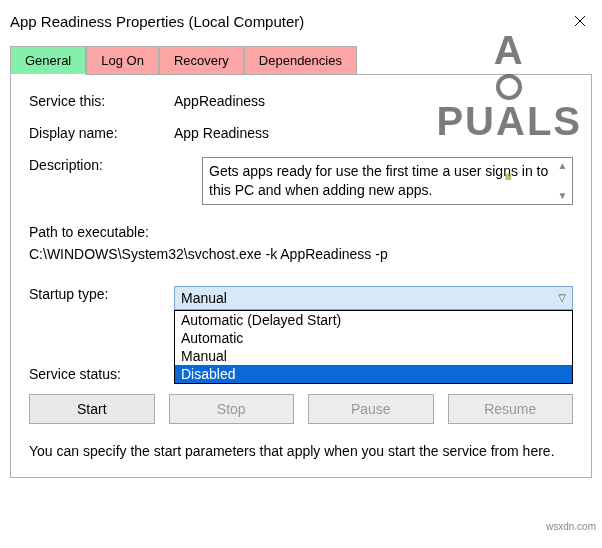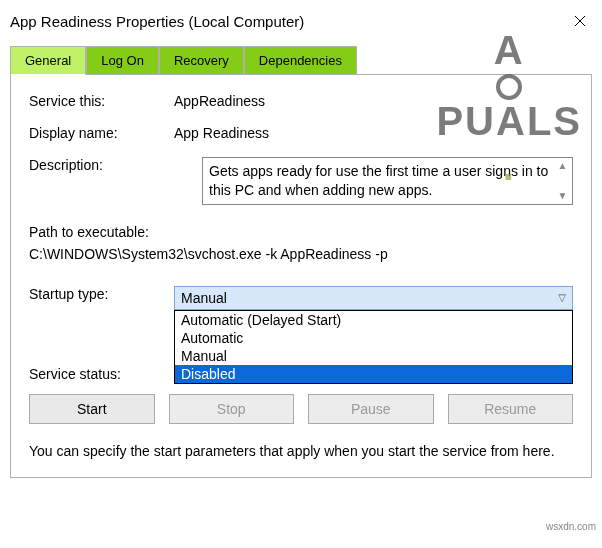--- a/index.html
+++ b/index.html
@@ -10,23 +10,23 @@
     .close-btn { width: 44px; height: 30px; display: flex; align-items: center; justify-content: center; cursor: pointer; }
     .close-btn svg { width: 12px; height: 12px; }
     
     .watermark-logo { position: absolute; top: 28px; right: 20px; z-index: 10; pointer-events: none; }
     .watermark-logo .text { font-family: Arial, sans-serif; font-weight: bold; font-size: 40px; letter-spacing: 2px; color: rgba(80,80,80,0.75); display: flex; align-items: center; flex-direction: column; }
     .watermark-logo .circle { display: inline-block; width: 26px; height: 26px; border: 4px solid rgba(80,80,80,0.75); border-radius: 50%; margin: 0 1px; position: relative; top: 1px; }
 
     .dialog-content { padding: 4px 10px 10px 10px; }
     
     .tabs { display: flex; border-bottom: 1px solid #b0b0b0; position: relative; }
-    .tab { padding: 6px 14px; border: 1px solid #b0b0b0; border-bottom: none; background: #bef264; margin-right: 0; cursor: pointer; font-size: 13px; position: relative; }
+    .tab { padding: 6px 14px; border: 1px solid #b0b0b0; border-bottom: none; background: #86efac; margin-right: 0; cursor: pointer; font-size: 13px; position: relative; }
     .tab.active { border-bottom: 1px solid #fff; margin-bottom: -1px; z-index: 1; }
-    .tab:not(.active) { background: #84cc16; }
+    .tab:not(.active) { background: #fca5a5; }
     
     .tab-body { border: 1px solid #b0b0b0; border-top: none; padding: 18px 18px 16px 18px; }
     
     .row { display: flex; align-items: flex-start; margin-bottom: 16px; }
     .row .lbl { width: 145px; flex: 0 0 145px; font-size: 14px; }
     .row .val { flex: 1; font-size: 14px; }
     
     .desc-box { flex: 1; border: 1px solid #888; background: #fff; padding: 4px 20px 4px 6px; min-height: 46px; position: relative; font-size: 14px; line-height: 1.35; margin-left: 28px; }
     .desc-scroll { position: absolute; right: 1px; top: 1px; bottom: 1px; width: 17px; display: flex; flex-direction: column; justify-content: space-between; }
     .desc-scroll .arr { color: #888; font-size: 10px; text-align: center; cursor: pointer; }

